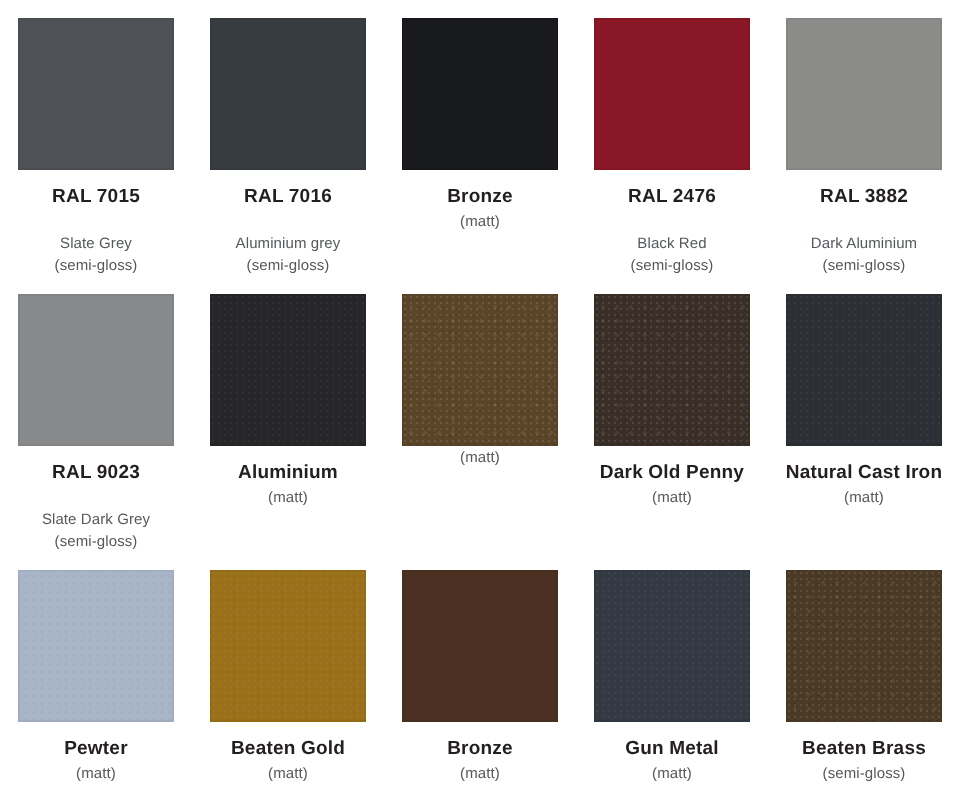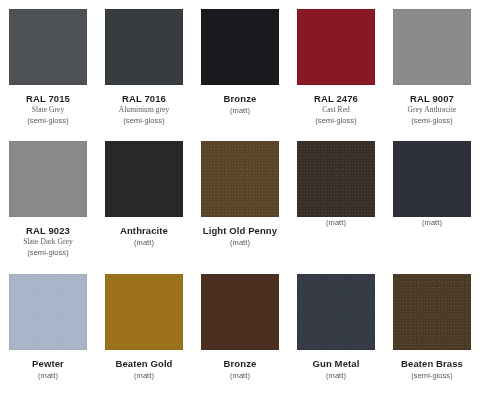--- a/index.html
+++ b/index.html
@@ -64,27 +64,26 @@
     margin-top: 9px;
     font-size: 9.5px;
     font-weight: bold;
     color: #231f20;
     text-align: center;
     line-height: 1.15;
     letter-spacing: 0.1px;
   }
 
   .swatch-sub {
-    margin-top: 0;
+    margin-top: 12px;
     font-size: 7.5px;
     color: #55595c;
     text-align: center;
     line-height: 1.35;
     letter-spacing: 0.05px;
-    font-family: Liberation Serif, serif;
   }
 
   .swatch-finish {
     margin-top: 1px;
     font-size: 7.5px;
     color: #55595c;
     text-align: right;
     line-height: 1.35;
     letter-spacing: 0.05px;
   }
@@ -108,51 +107,52 @@
       <div class="swatch-finish">(semi-gloss)</div>
     </div>
     <div class="swatch-cell">
       <div class="swatch-chip" style="background-color: rgb(25, 26, 30);"></div>
       <div class="swatch-label">Bronze</div>
       <div class="swatch-finish">(matt)</div>
     </div>
     <div class="swatch-cell">
       <div class="swatch-chip" style="background-color: rgb(138, 23, 37);"></div>
       <div class="swatch-label">RAL 2476</div>
-      <div class="swatch-sub">Cast Red</div>
+      <div class="swatch-sub">Black Red</div>
       <div class="swatch-finish">(semi-gloss)</div>
     </div>
     <div class="swatch-cell">
       <div class="swatch-chip" style="background-color: rgb(139, 139, 137);"></div>
-      <div class="swatch-label">RAL 9007</div>
-      <div class="swatch-sub">Grey Anthracite</div>
+      <div class="swatch-label">RAL 3882</div>
+      <div class="swatch-sub">Dark Aluminium</div>
       <div class="swatch-finish">(semi-gloss)</div>
     </div>
     <div class="swatch-cell">
       <div class="swatch-chip" style="background-color: rgb(135, 137, 138);"></div>
       <div class="swatch-label">RAL 9023</div>
       <div class="swatch-sub">Slate Dark Grey</div>
       <div class="swatch-finish">(semi-gloss)</div>
     </div>
     <div class="swatch-cell">
       <div class="swatch-chip textured" style="background-color: rgb(39, 39, 41);"></div>
-      <div class="swatch-label">Anthracite</div>
+      <div class="swatch-label">Aluminium</div>
       <div class="swatch-finish">(matt)</div>
     </div>
     <div class="swatch-cell">
       <div class="swatch-chip heavy-textured textured" style="background-color: rgb(90, 69, 40);"></div>
-      <div class="swatch-label">Light Old Penny</div>
       <div class="swatch-finish">(matt)</div>
     </div>
     <div class="swatch-cell">
       <div class="swatch-chip heavy-textured textured" style="background-color: rgb(57, 47, 40);"></div>
+      <div class="swatch-label">Dark Old Penny</div>
       <div class="swatch-finish">(matt)</div>
     </div>
     <div class="swatch-cell">
       <div class="swatch-chip textured" style="background-color: rgb(44, 47, 53);"></div>
+      <div class="swatch-label">Natural Cast Iron</div>
       <div class="swatch-finish">(matt)</div>
     </div>
     <div class="swatch-cell">
       <div class="swatch-chip textured" style="background-color: rgb(168, 181, 200);"></div>
       <div class="swatch-label">Pewter</div>
       <div class="swatch-finish">(matt)</div>
     </div>
     <div class="swatch-cell">
       <div class="swatch-chip textured" style="background-color: rgb(154, 113, 26);"></div>
       <div class="swatch-label">Beaten Gold</div>

